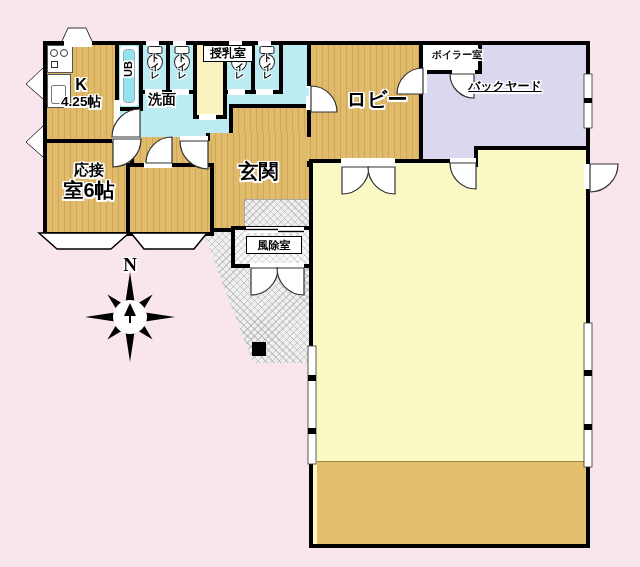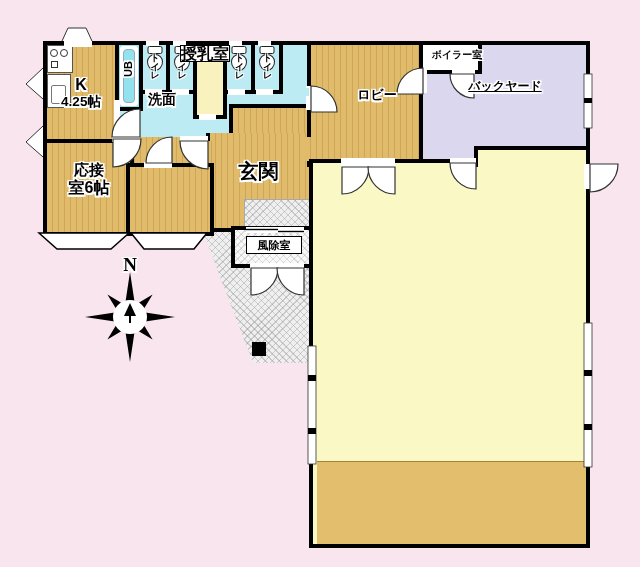--- a/index.html
+++ b/index.html
@@ -172,28 +172,28 @@
       <path fill="#000" d="M130,303 L124,316 L136,316 Z"></path>
       <line x1="130" y1="316" x2="130" y2="323" stroke="#000" stroke-width="2"></line>
     </g>
   </svg>
 
   <div class="lb" style="left:43px;top:76px;width:76px;">
     <div style="font-size:16px;">K</div>
     <div style="font-size:13.5px;">4.25帖</div>
   </div>
   <div class="lb" style="left:109px;top:62px;width:40px;height:14px;font-size:11px;transform:rotate(-90deg);">UB</div>
-  <div class="lb box" style="left:180px;top:45px;width:48px;height:15px;font-size:16px;line-height:15px;">授乳室</div>
+  <div class="lb box" style="left:203px;top:45px;width:48px;height:15px;font-size:12px;line-height:15px;">授乳室</div>
   <div class="lb" style="left:126px;top:92px;width:72px;font-size:14px;">洗面</div>
-  <div class="lb" style="left:311px;top:88px;width:132px;font-size:13px;">ロビー</div>
+  <div class="lb" style="left:311px;top:88px;width:132px;font-size:20px;">ロビー</div>
   <div class="lb" style="left:420px;top:49px;width:74px;font-size:10px;">ボイラー室</div>
   <div class="lb" style="left:427px;top:80px;width:156px;">
     <div style="font-size:12px;text-decoration:underline;">バックヤード</div>
   </div>
   <div class="lb" style="left:45px;top:150px;width:88px;margin-top:12px;">
     <div style="font-size:15px;">応接</div>
-    <div style="font-size:16px;">室6帖</div>
+    <div style="font-size:20px;">室6帖</div>
   </div>
   <div class="lb" style="left:206px;top:160px;width:105px;font-size:20px;">玄関</div>
   <div class="lb box" style="left:246px;top:236px;width:54px;height:16px;font-size:11px;line-height:16px;">風除室</div>
   <div class="lb" style="left:117px;top:254px;width:26px;font-size:19px;font-family:'Liberation Serif',serif;">N</div>
 
 </div>
 
 </body></html>

